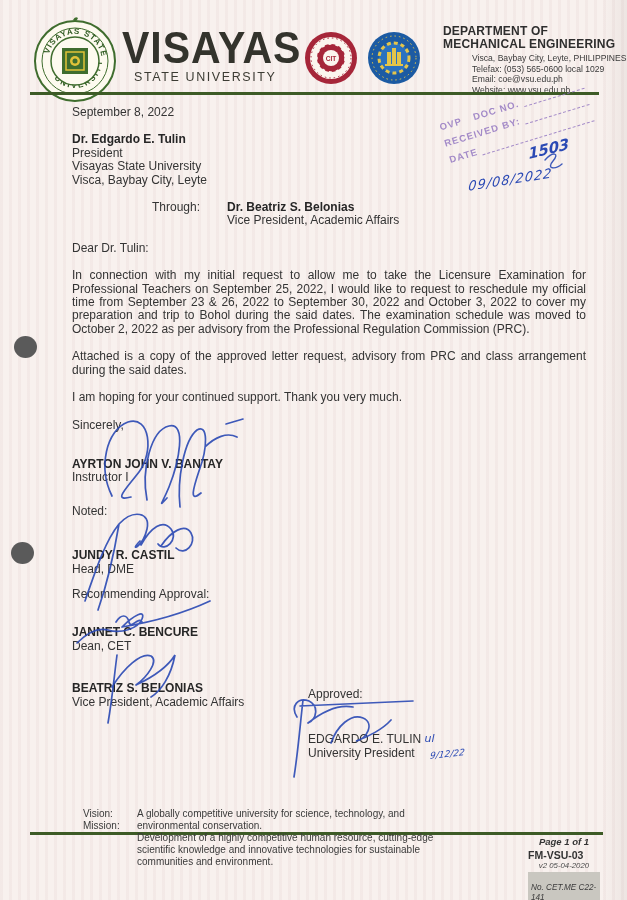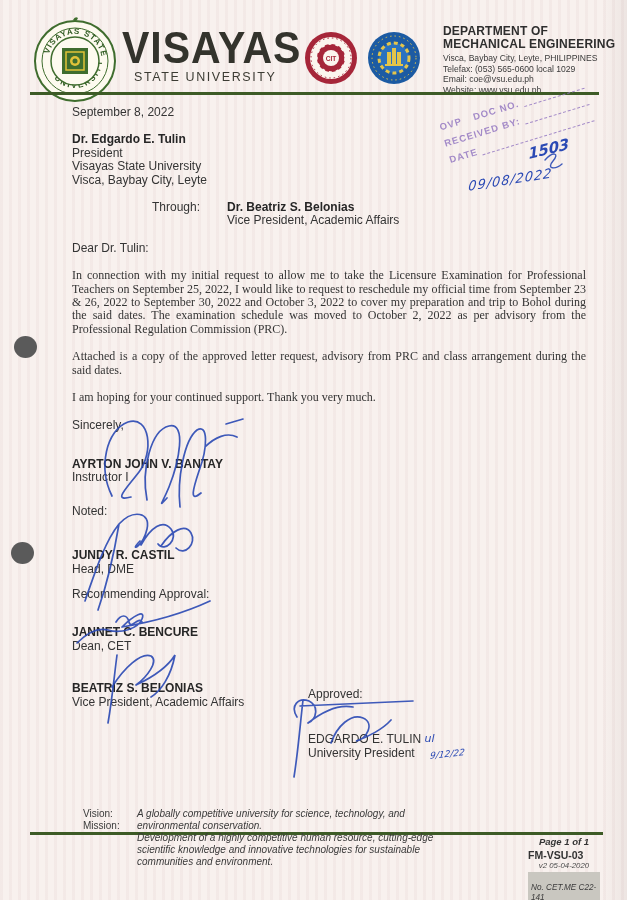--- a/index.html
+++ b/index.html
@@ -15,59 +15,59 @@
   .hdr-rule{position:absolute;left:30px;right:28px;top:92px;height:2.5px;background:#3d5b26;}
   .seal{position:absolute;left:32px;top:17px;}
   .wordmark{position:absolute;left:122px;top:26px;color:#33332c;}
   .wordmark .big{font-size:41px;font-weight:bold;letter-spacing:1px;line-height:40px;transform:scaleY(1.08);transform-origin:top left;font-stretch:condensed;}
   .wordmark .small{font-size:12.5px;letter-spacing:1.6px;margin-top:4px;margin-left:12px;color:#3c3c34;}
   .logo{position:absolute;top:30px;}
   .logo.red{left:303px;}
   .logo.blue{left:366px;}
   .dept{position:absolute;left:443px;top:25px;line-height:13px;}
   .dept .d1,.dept .d2{font-weight:bold;font-size:12px;color:#2e2e2e;letter-spacing:.2px;}
-  .dept .addr{font-size:8.6px;color:#3a3a3a;line-height:10.6px;margin-top:2px;}
+  .dept .addr{font-size:8.6px;color:#3a3a3a;line-height:10.6px;margin-top:2px;margin-left:29px;}
   
   .stamp{
     position:absolute;left:438px;top:122px;width:150px;
     transform:rotate(-17deg);transform-origin:top left;
     color:#9579c2;font-size:9.5px;font-weight:bold;letter-spacing:1px;opacity:.85;
   }
   .stamp-row{display:flex;align-items:flex-end;margin-bottom:6px;white-space:nowrap;}
   .stamp-line{flex:1;border-bottom:1.6px dashed #9579c2;margin-left:4px;min-width:20px;}
   .stamp .gap{display:inline-block;width:12px;}
   .hand{color:#2a49b4;font-style:italic;font-family:"DejaVu Sans",sans-serif;}
   .hw-docno{position:absolute;left:528px;top:140px;font-size:15px;transform:rotate(-14deg) skewX(-10deg);font-weight:bold;}
   .hw-rcvdate{position:absolute;left:468px;top:172px;font-size:13px;transform:rotate(-9deg) skewX(-14deg);letter-spacing:1px;}
   
   .hole{position:absolute;width:23px;height:22px;border-radius:50%;background:#5a5a5a;}
   .hole.h1{left:14px;top:336px;}
   .hole.h2{left:11px;top:542px;}
   
   .letter{position:absolute;left:72px;top:106px;width:518px;font-size:12px;line-height:13.4px;color:#343434;}
   .letter .b{font-weight:bold;color:#262626;}
   .blk{margin:0 0 14px 0;}
-  .para{text-align:justify;margin:0 4px 14px 0;font-family:Liberation Serif, serif;}
+  .para{text-align:justify;margin:0 4px 14px 0;}
   .through{display:flex;margin:0 0 14px 0;}
   .through .tlabel{margin-left:80px;width:75px;}
   .sig-space-sm{margin-top:26px;}
   .sig-space{margin-top:31px;}
   .mt20{margin-top:20px;}
   .mt12{margin-top:12px;}
   .mt25{margin-top:25px;}
   .mt29{margin-top:29px;}
   .approved{position:absolute;left:308px;top:688px;font-size:12px;line-height:13.4px;}
   .approved .nameline{margin-top:32px;}
   .hw-initial{font-size:11px;position:relative;top:-1px;}
   .hw-apdate{position:absolute;left:122px;top:60px;font-size:9px;transform:rotate(-6deg) skewX(-12deg);}
   
   .ftr-rule{position:absolute;left:30px;right:24px;top:832px;height:2.5px;background:#3d5b26;}
   .vm{position:absolute;left:83px;top:808px;font-size:10px;line-height:12px;color:#3a3a3a;display:flex;}
   .vm .labels{width:32px;margin-right:22px;}
-  .vm .texts{width:330px;font-style:italic;}
+  .vm .texts{width:330px;}
   .ftr-right{position:absolute;left:528px;top:836px;width:72px;font-size:9.5px;color:#333;}
   .ftr-right .pg{font-style:italic;font-weight:bold;font-size:9.5px;text-align:center;}
   .ftr-right .code{font-weight:bold;font-size:10.5px;margin-top:2px;}
   .ftr-right .ver{font-style:italic;font-size:7.8px;text-align:center;color:#4a4a4a;}
   .ftr-right .ref{font-style:italic;font-size:8.2px;background:#c9c7c0;color:#3a3a3a;padding:11px 3px;margin-top:2px;line-height:9.5px;}
   
   .sigs{position:absolute;left:0;top:0;width:627px;height:900px;pointer-events:none;}
 </style>
 </head>
 <body>

